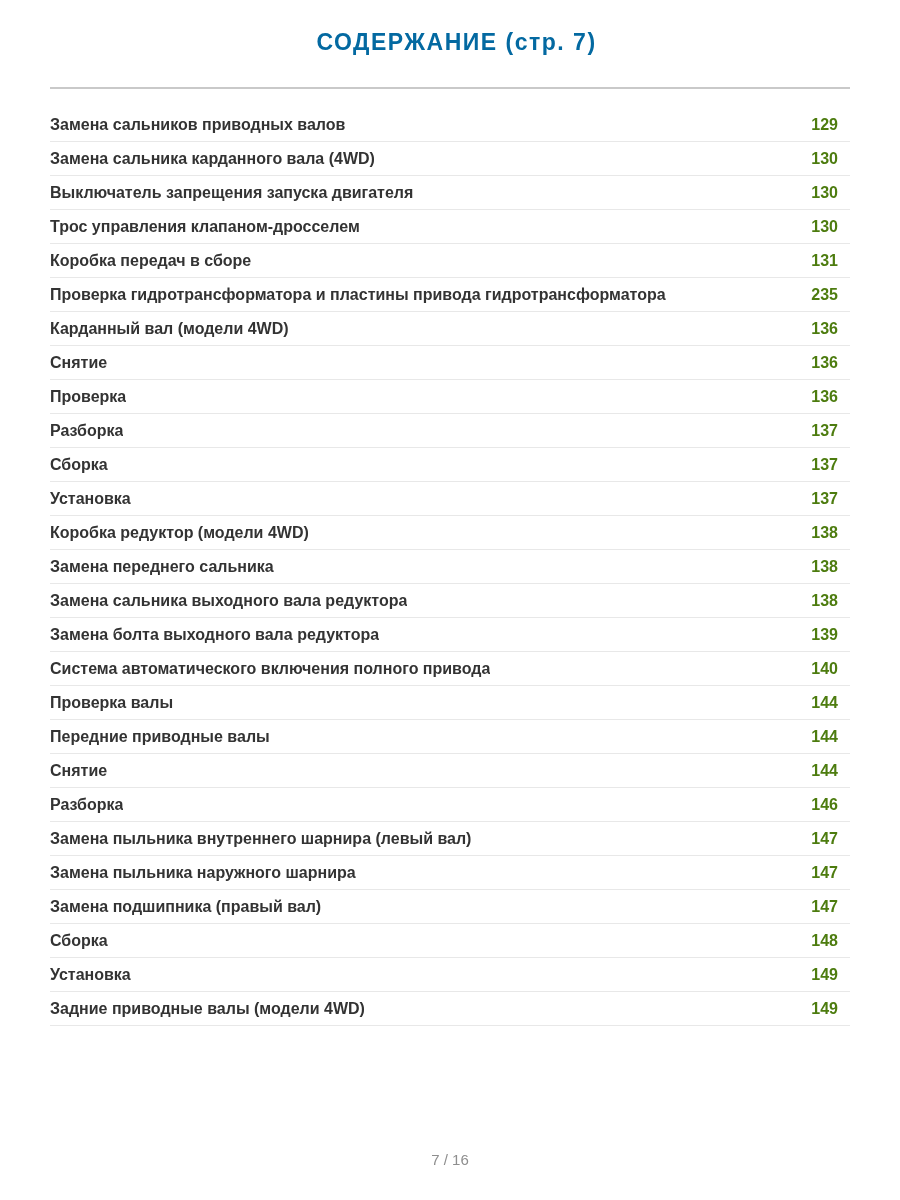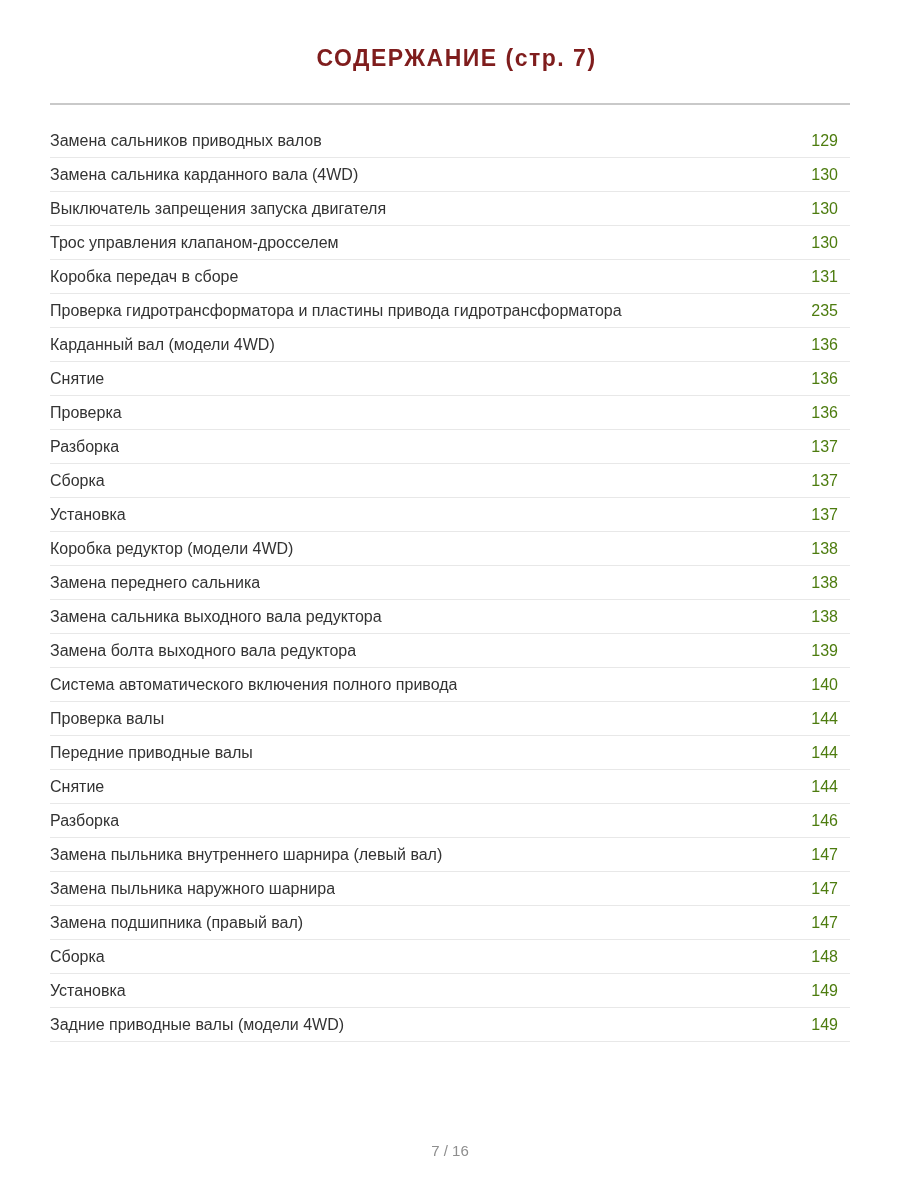--- a/index.html
+++ b/index.html
@@ -11,36 +11,37 @@
     position: relative;
     overflow: hidden;
   }
   .page {
     width: 900px;
     height: 1200px;
     background: #ffffff;
     position: relative;
   }
   .title {
-    padding-top: 44px;
+    padding-top: 28px;
     text-align: center;
     font-size: 23px;
     font-weight: 700;
     letter-spacing: 1.5px;
-    color: #7f1d1d;
+    color: #0369a1;
     line-height: 28px;
     margin-left: 13px;
   }
   .top-rule {
     height: 2px;
     background: #c9c9c9;
     margin: 31px 50px 0 50px;
   }
   .toc-list {
     margin: 19px 50px 11px 50px;
+    font-weight: bold;
   }
   .toc-row {
     height: 34px;
     display: flex;
     align-items: center;
     justify-content: space-between;
     border-bottom: 1px solid #e8e8e8;
     cursor: default;
   }
   .toc-label {
@@ -52,21 +53,21 @@
   .toc-page-num {
     font-size: 16px;
     color: #4d7c0f;
     padding-right: 12px;
     flex-shrink: 0;
   }
   .footer {
     position: absolute;
     left: 0;
     right: 0;
-    bottom: 41px;
+    bottom: 32px;
     text-align: center;
     font-size: 15px;
     color: #8e8e8e;
   }
 </style>
 </head>
 <body>
 
 <div class="page">
   <h1 class="title">СОДЕРЖАНИЕ (стр. 7)</h1>

